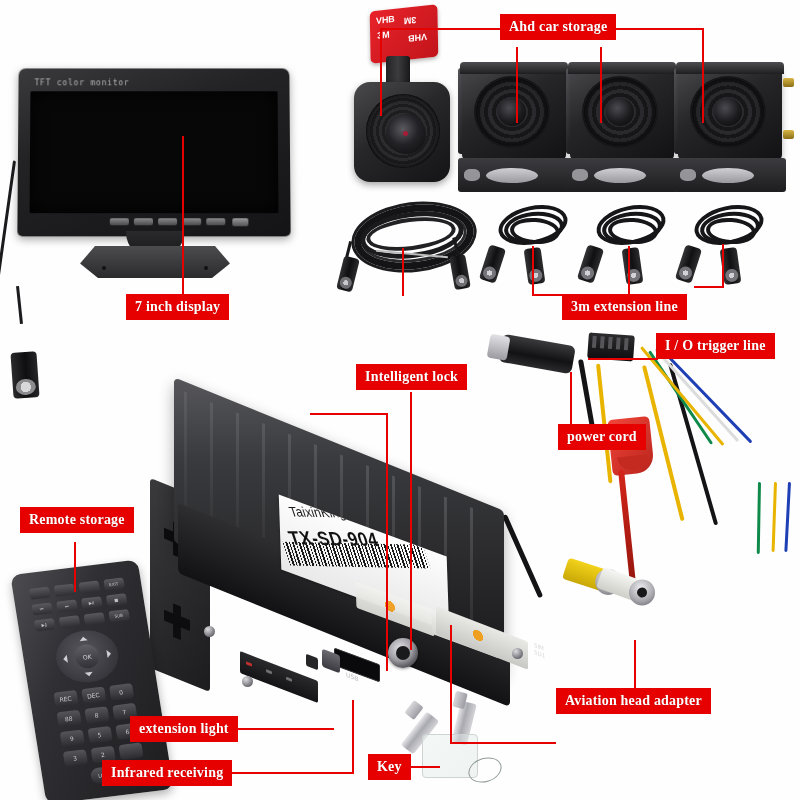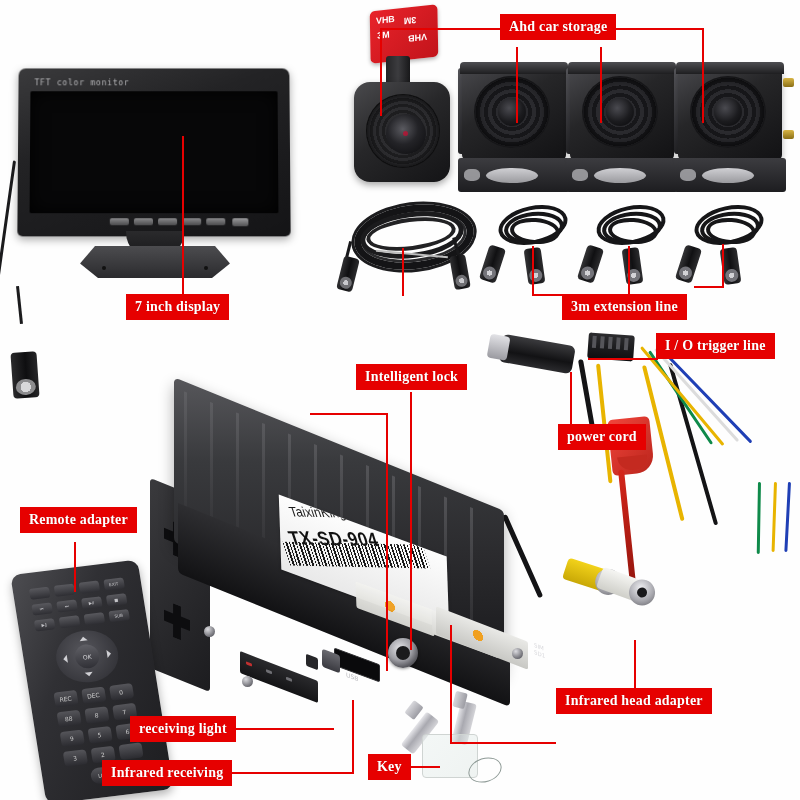--- a/index.html
+++ b/index.html
@@ -601,24 +601,24 @@
 
   <div class="label" style="left:562px;top:294px;">3m extension line</div>
 
   <div class="label" style="left:656px;top:333px;">I / O trigger line</div>
 
   <div class="label" style="left:510px;top:424px;margin-left:48px;">power cord</div>
 
   <div class="label" style="left:356px;top:364px;">Intelligent lock</div>
 
 
-  <div class="label" style="left:20px;top:507px;">Remote adapter</div>
-
-  <div class="label" style="left:556px;top:688px;">Infrared head adapter</div>
-
-
-  <div class="label" style="left:130px;top:716px;">receiving light</div>
+  <div class="label" style="left:20px;top:507px;">Remote storage</div>
+
+  <div class="label" style="left:556px;top:688px;">Aviation head adapter</div>
+
+
+  <div class="label" style="left:130px;top:716px;">extension light</div>
 
   <div class="label" style="left:102px;top:760px;">Infrared receiving</div>
 
   <div class="label" style="left:368px;top:754px;">Key</div>
 
 </div>
 
 </body></html>

